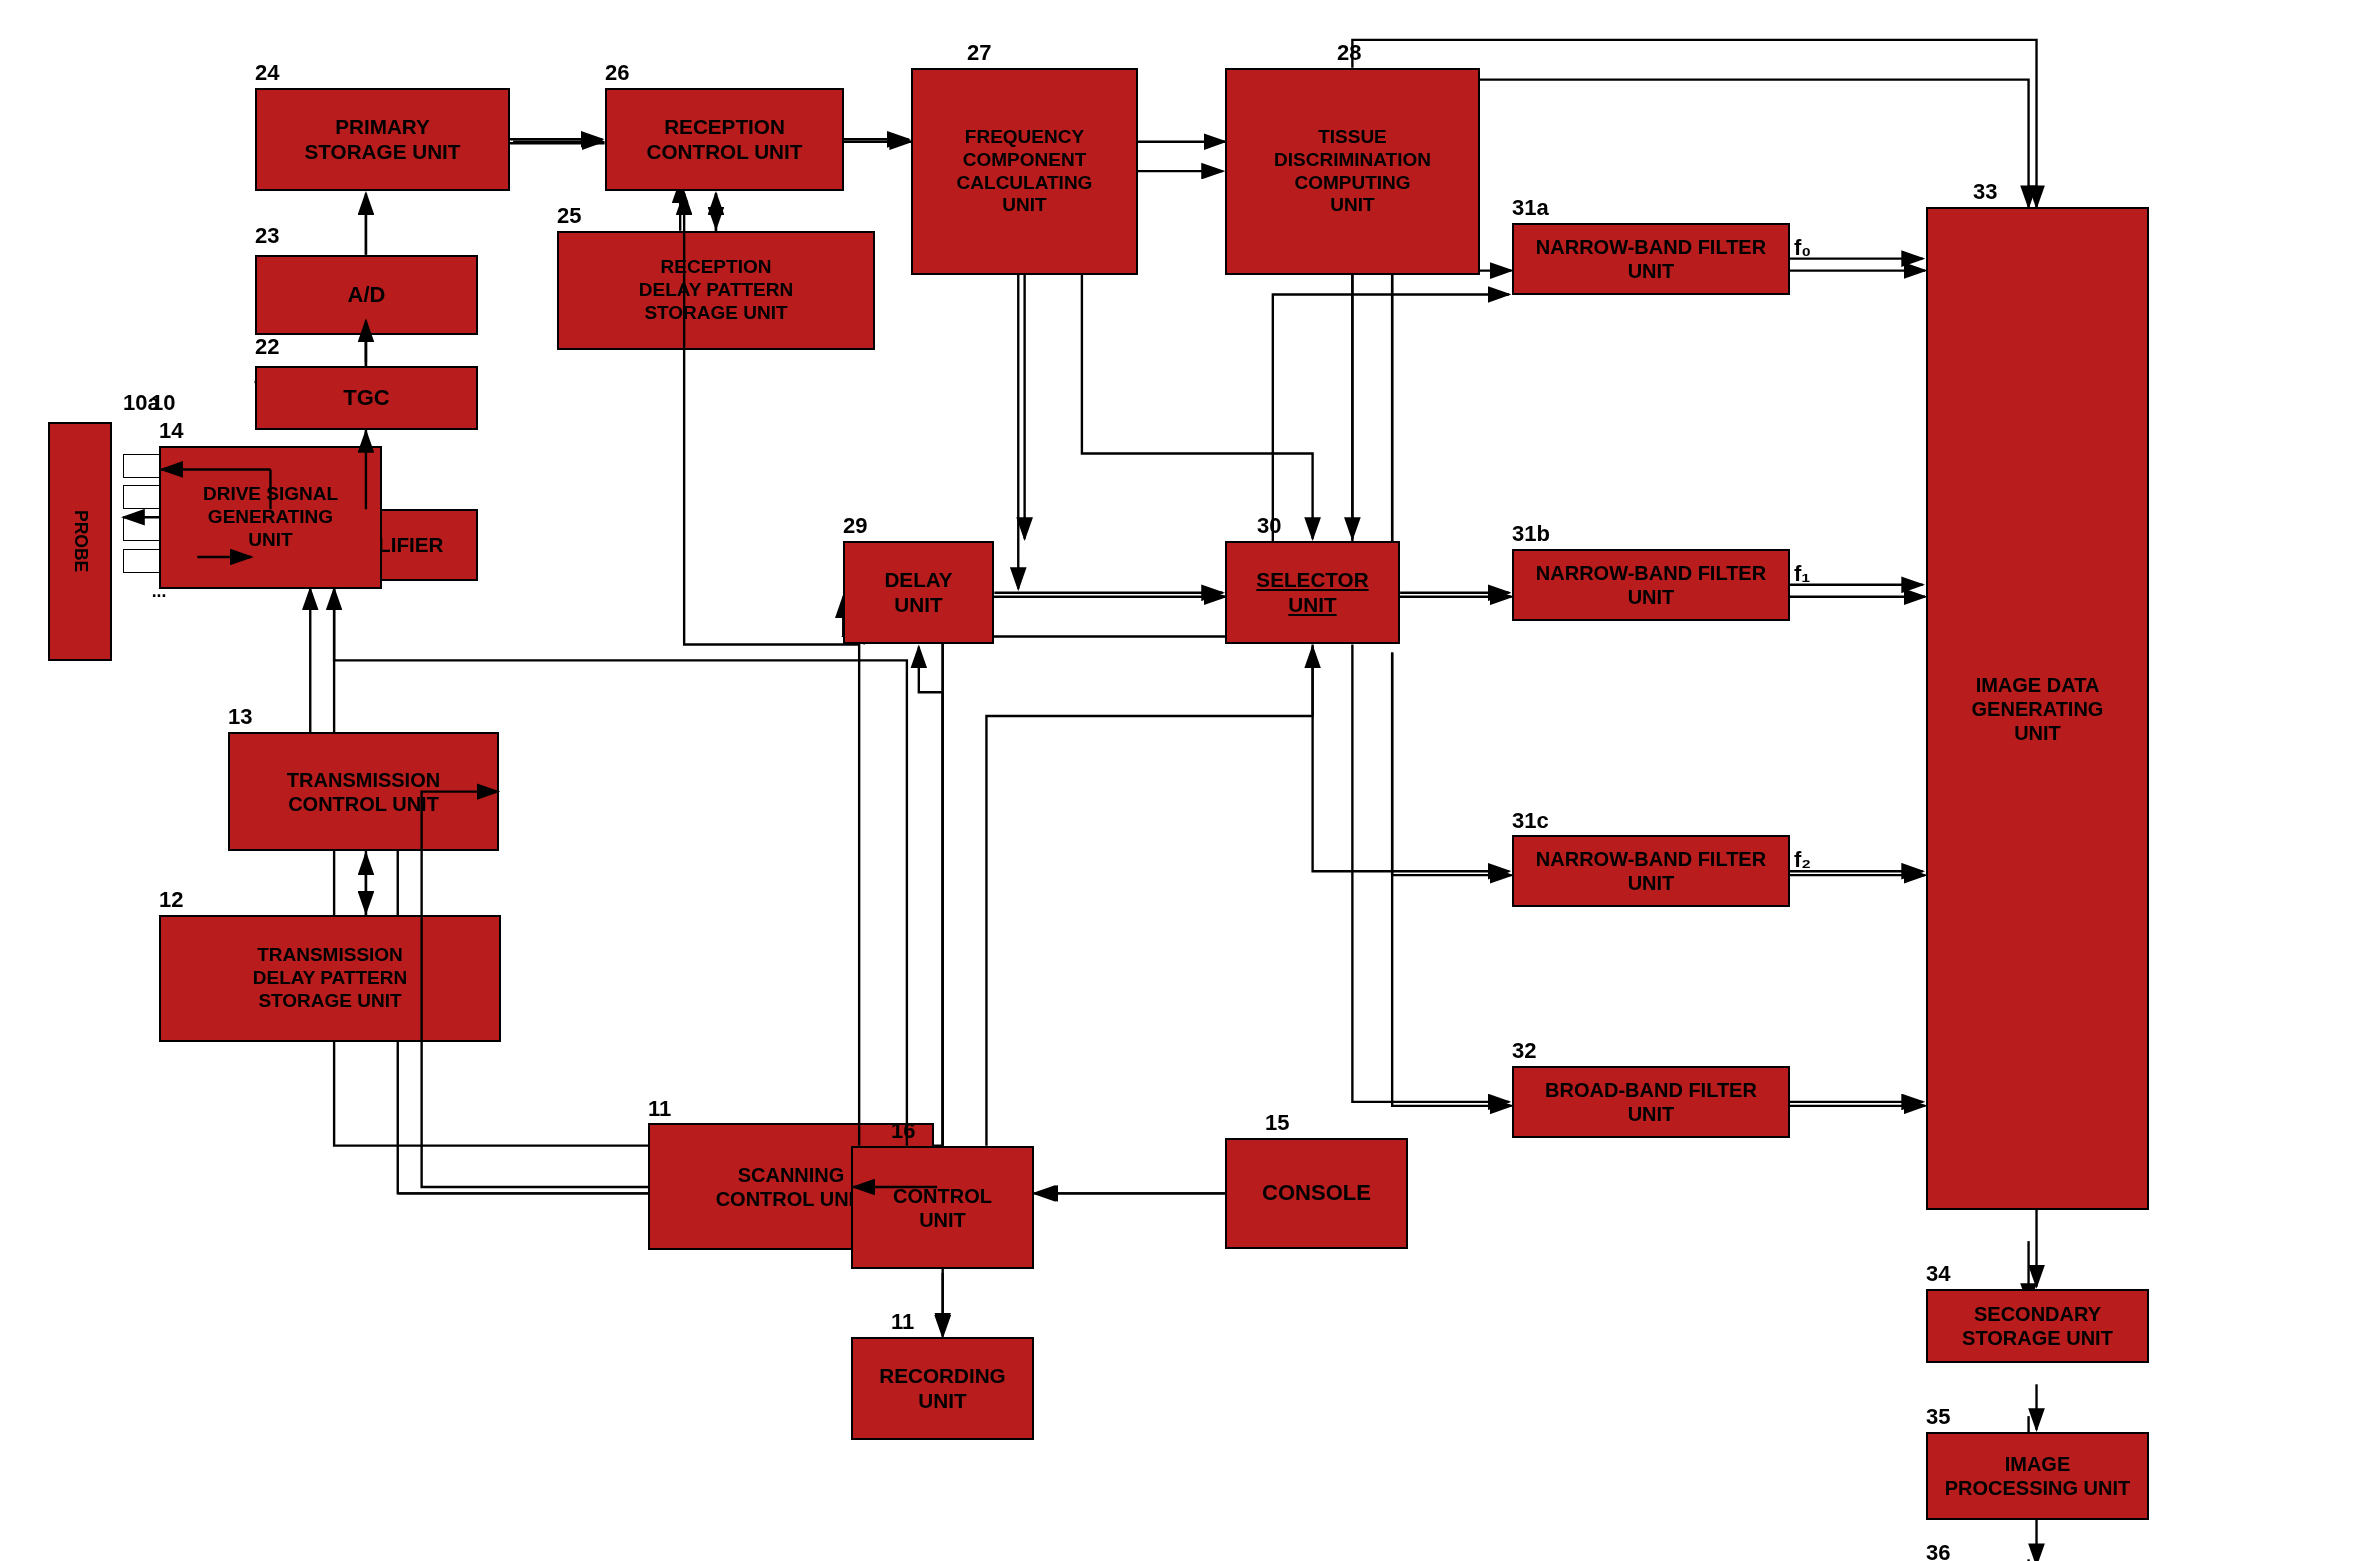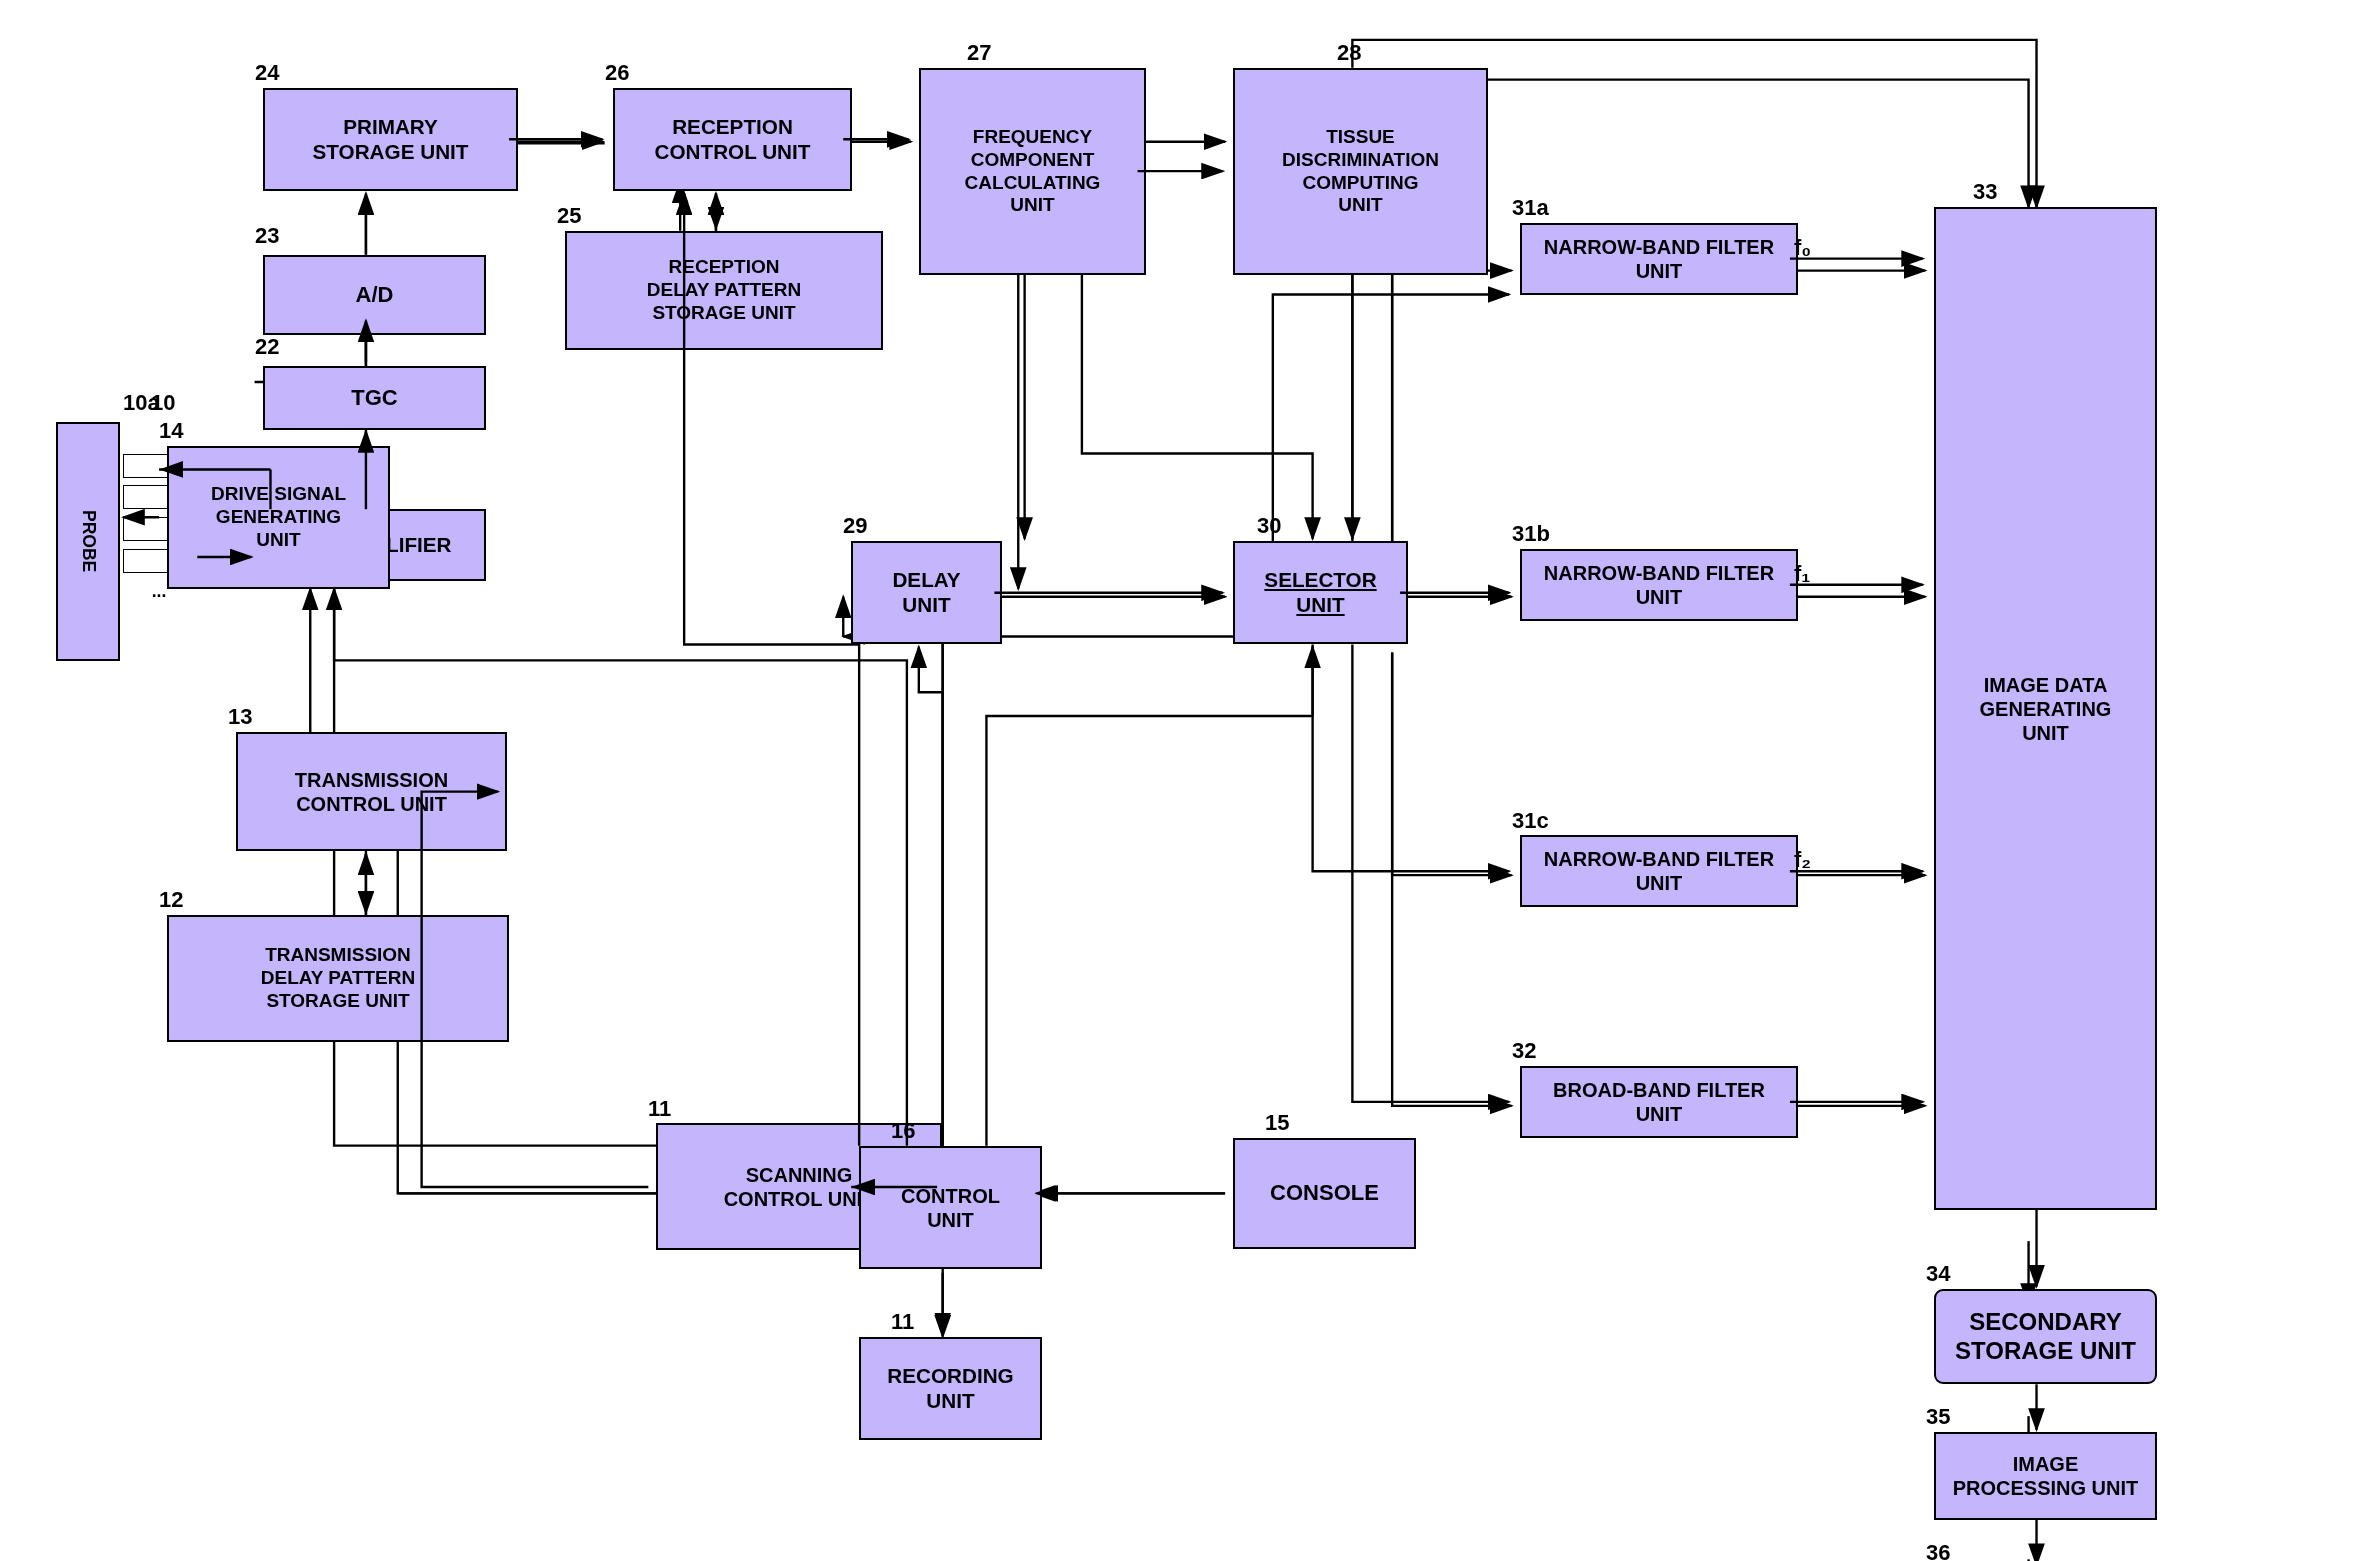--- a/index.html
+++ b/index.html
@@ -12,30 +12,29 @@
       overflow: hidden;
     }
     .diagram {
       position: relative;
       width: 2377px;
       height: 1561px;
     }
     .block {
       position: absolute;
       border: 2.4px solid #000;
-      background: #c4b5fd;
+      background: #b91c1c;
       display: flex;
       align-items: center;
       justify-content: center;
       text-align: center;
       font-size: 22px;
       font-weight: bold;
       line-height: 1.2;
       padding: 6.4px;
-      margin-left: 8px;
     }
     .label {
       position: absolute;
       font-size: 22px;
       font-weight: bold;
       background: transparent;
     }
     
     svg.connections {
       position: absolute;
@@ -227,21 +226,21 @@
   <div class="block" style="left:1512px; top:1066px; width:278px; height:72px; font-size:20px;">
     <span>BROAD-BAND FILTER UNIT</span>
   </div>
   <div class="label" style="left:1512px;top:1038px;">32</div>
 
   <div class="block" style="left:1926px; top:207px; width:223px; height:1003px; font-size:20px;">
     <span>IMAGE DATA<br>GENERATING<br>UNIT</span>
   </div>
   <div class="label" style="left:1973px;top:179px;">33</div>
 
-  <div class="block" style="left:1926px; top:1289px; width:223px; height:95px; font-size:24px;border-radius:9px;">
+  <div class="block" style="left:1926px; top:1289px; width:223px; height:74px; font-size:20px;">
     <span>SECONDARY<br>STORAGE UNIT</span>
   </div>
   <div class="label" style="left:1926px;top:1261px;">34</div>
 
   <div class="block" style="left:1926px; top:1432px; width:223px; height:88px; font-size:20px;">
     <span>IMAGE<br>PROCESSING UNIT</span>
   </div>
   <div class="label" style="left:1926px;top:1404px;">35</div>
 
   <div class="label" style="left:1926px;top:1540px;">36</div>

